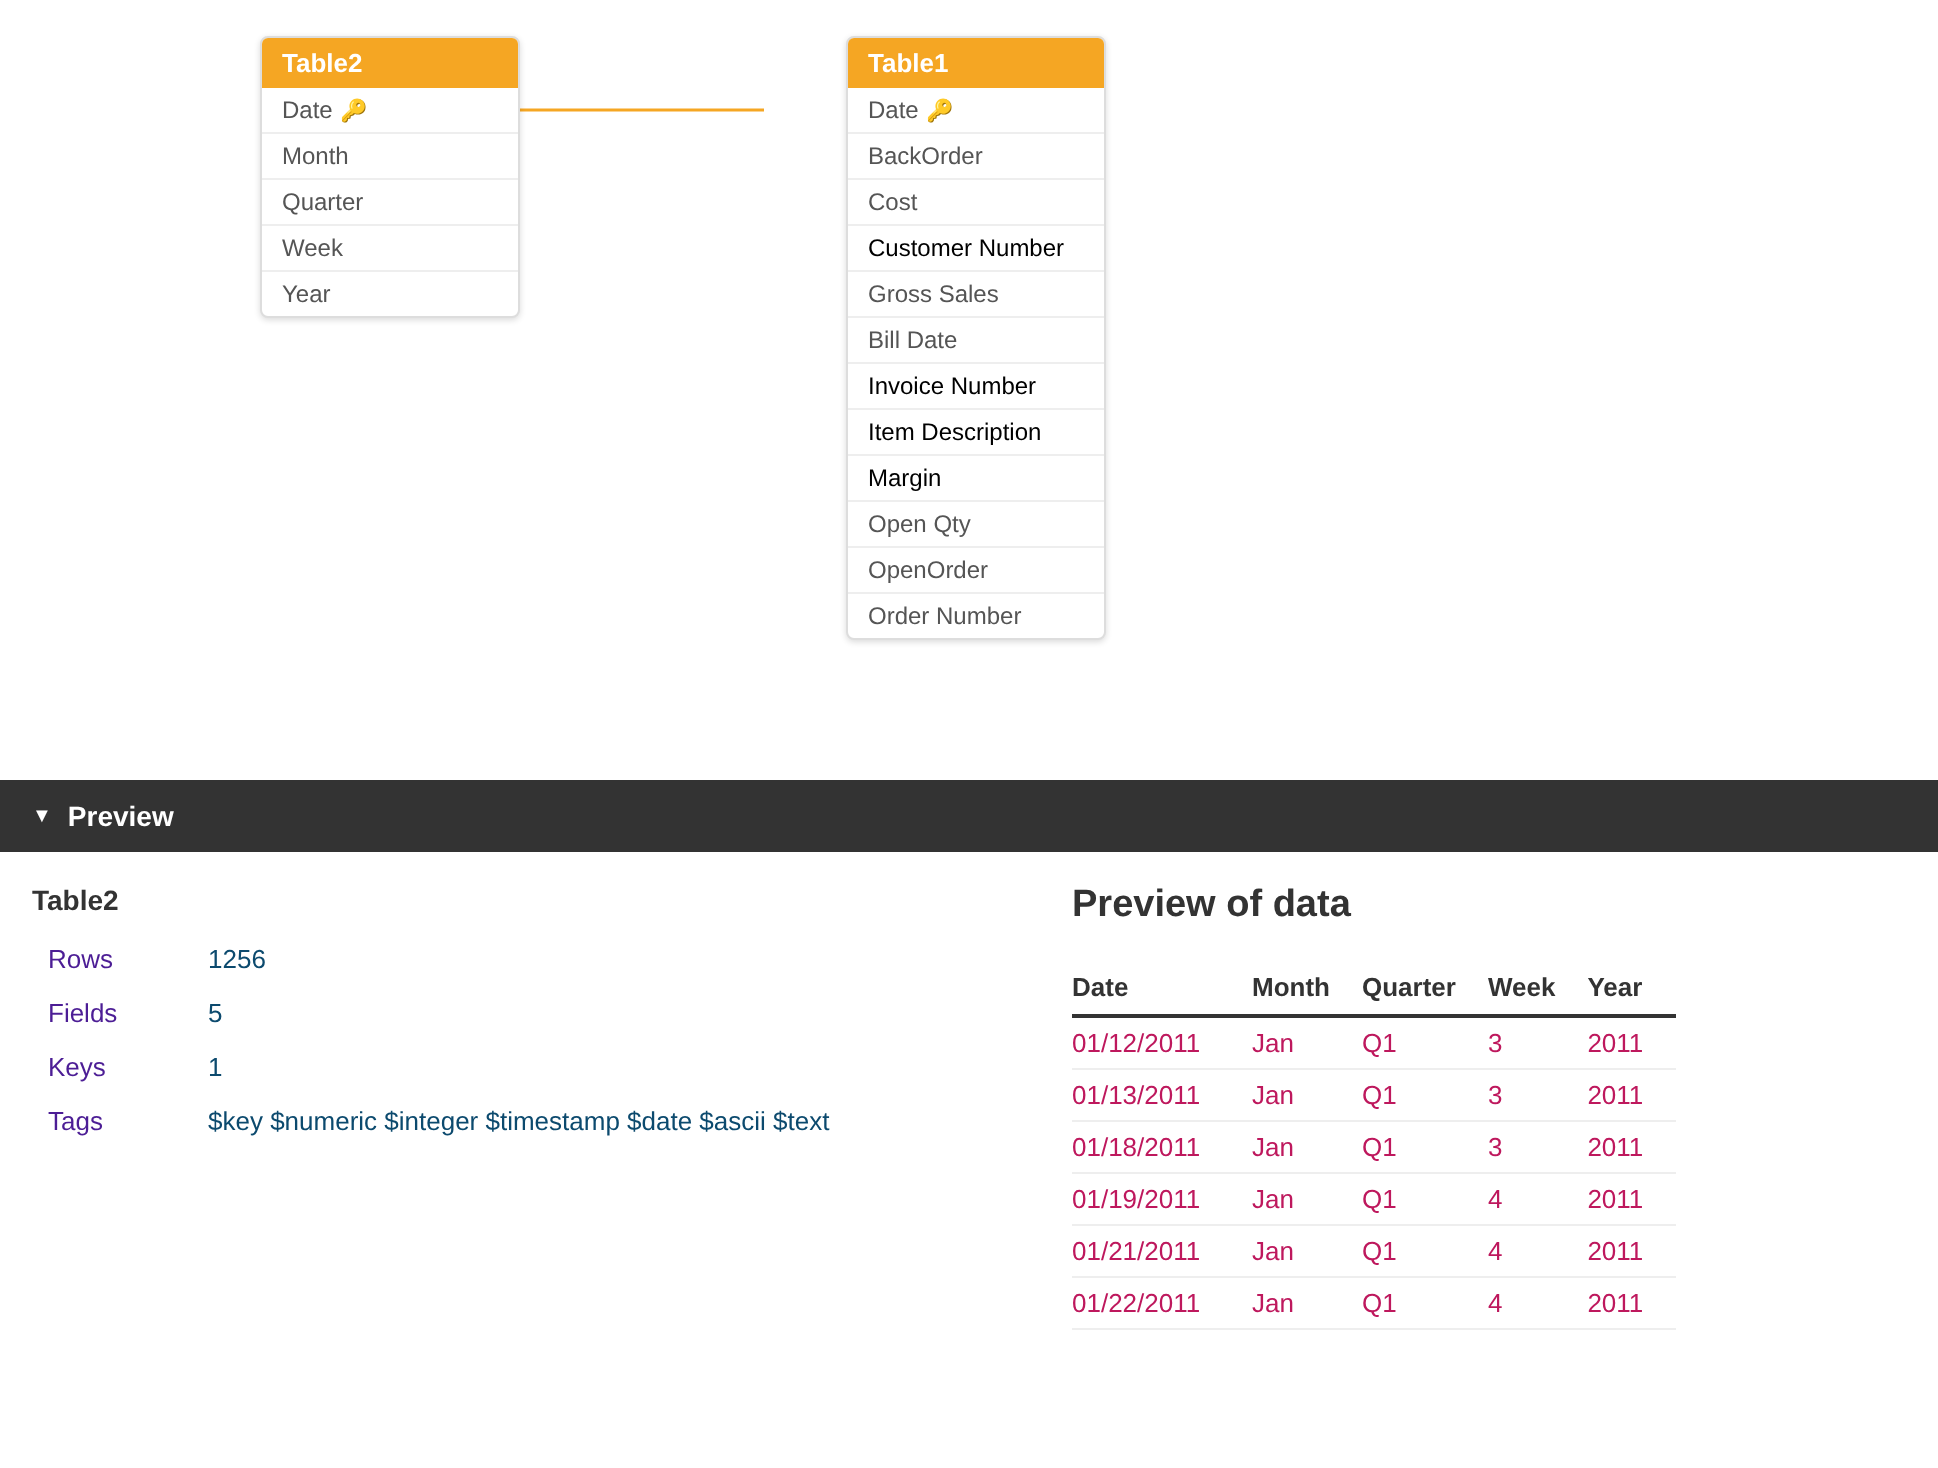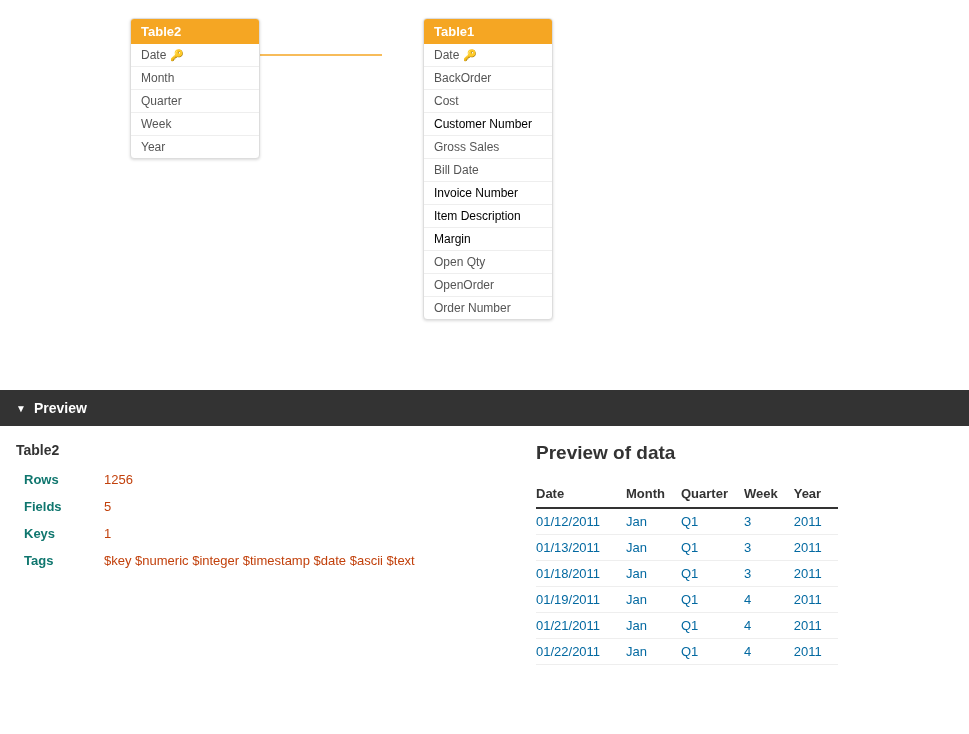--- a/index.html
+++ b/index.html
@@ -98,27 +98,27 @@
       border-collapse: collapse;
     }
 
     .metadata-table td {
       padding: 6px 8px;
       vertical-align: top;
       font-size: 13px;
     }
 
     .metadata-table td:first-child {
-      color: #0f766e;
-      font-weight: bold;
+      color: #4c1d95;
+      font-weight: normal;
       width: 80px;
     }
 
     .metadata-table td:last-child {
-      color: #c2410c;
+      color: #0c4a6e;
     }
 
     .data-preview-section {
       flex: 1;
     }
 
     .data-preview-section h3 {
       font-size: 19px;
       font-weight: bold;
       margin-bottom: 16px;
@@ -133,21 +133,21 @@
       text-align: left;
       padding: 6px 16px 6px 0;
       font-weight: bold;
       border-bottom: 2px solid #333;
       color: #333;
     }
 
     .preview-table td {
       padding: 5px 16px 5px 0;
       border-bottom: 1px solid #eee;
-      color: #0369a1;
+      color: #be185d;
     }
 
     .preview-table td:first-child,
     .preview-table th:first-child {
       min-width: 90px;
     }
   </style>
 </head>
 <body>
 

